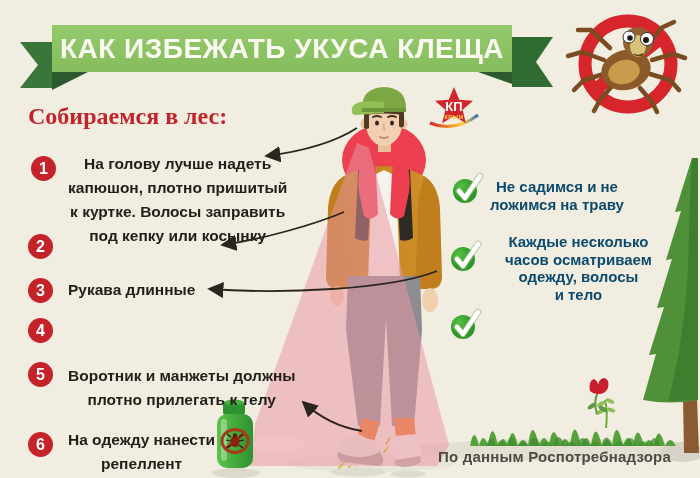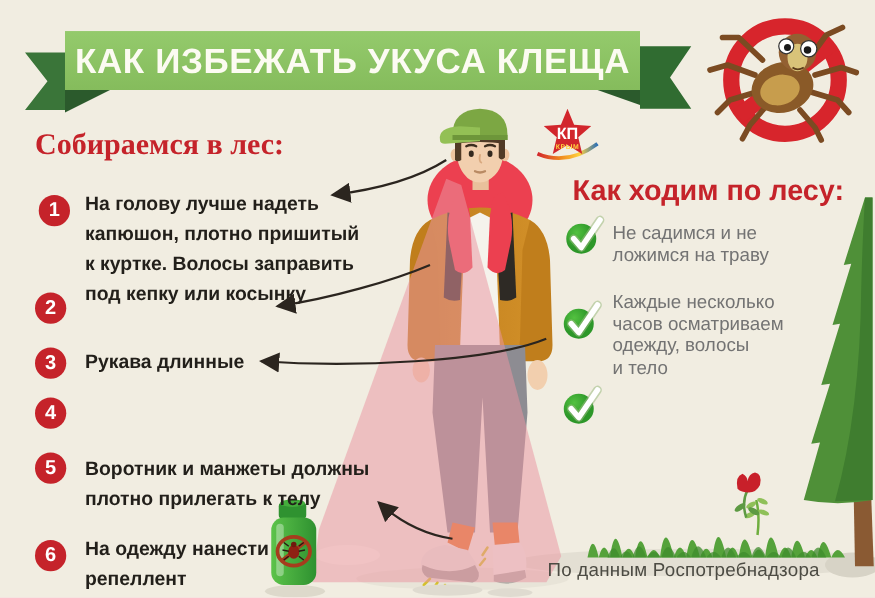--- a/index.html
+++ b/index.html
@@ -1,19 +1,20 @@
 <!DOCTYPE html>
 <html><head>
 <meta charset="utf-8">
 <style>
   html,body{margin:0;padding:0;}
   .poster{
     position:relative; width:700px; height:478px; overflow:hidden;
     background:#f1ede1;
     font-family:"Liberation Sans", sans-serif;
+    text-align:center;
   }
   .abs{position:absolute;}
   
   .ribbon-body{
     left:52px; top:25px; width:460px; height:47px; z-index:7;
     background:linear-gradient(#94ca6c,#85bc5c);
     display:flex; align-items:center; justify-content:center;
   }
   .ribbon-title{
     color:#fcfbf2; font-size:28px; font-weight:bold; letter-spacing:.5px;
@@ -30,25 +31,25 @@
     font-size:16px; font-weight:bold; display:flex; align-items:center; justify-content:center;
     z-index:5;
   }
   .item-text{
     left:68px; color:#221f1a; font-size:15.5px; line-height:24px; font-weight:bold;
     white-space:pre-line; z-index:5;
   }
   
   .check-icon{z-index:5;}
   .check-text{
-    left:490px; color:#737373; font-size:15px; line-height:17.5px; font-weight:normal;
+    left:490px; color:#0c4a6e; font-size:15px; line-height:17.5px; font-weight:bold;
     white-space:pre-line; z-index:5;
   }
   .footer-credit{
-    left:438px; top:448px; color:#4c4b43; font-size:15px; font-weight:400;
+    left:438px; top:448px; color:#4c4b43; font-size:15px; font-weight:700;
     letter-spacing:.2px; z-index:5; white-space:nowrap;
   }
   .beam{
     left:0; top:0; width:700px; height:478px; z-index:3;
     background:rgba(233,150,162,.52);
     clip-path:polygon(357px 143px,369px 148px,449px 445px,437px 466px,250px 466px,255px 424px);
   }
   .scene{left:0; top:0; z-index:1;}
   .man{left:280px; top:80px; z-index:2;}
   .bottle{left:204px; top:392px; z-index:4;}
@@ -256,42 +257,41 @@
   <div class="abs num-circle" style="left:28px; top:318px;">4</div>
   <div class="abs item-text" style="top:316px;margin-top:48px;">Воротник и манжеты должны
 плотно прилегать к телу</div>
 
   <div class="abs num-circle" style="left:28px; top:362px;">5</div>
 
   <div class="abs num-circle" style="left:28px; top:432px;">6</div>
   <div class="abs item-text" style="top:428px;">На одежду нанести
 репеллент</div>
 
-  <div class="abs heading heading-right">Как ходим по лесу:</div>
 
   <svg class="abs check-icon" style="left:452px; top:171px;" width="32" height="34" viewBox="0 0 32 34">
     <defs>
         <radialGradient id="cg1" cx=".35" cy=".3">
           <stop offset="0" stop-color="#53c140"></stop>
           <stop offset="1" stop-color="#2d9729"></stop>
         </radialGradient>
       </defs>
     <circle cx="13" cy="20" r="12" fill="url(#cg1)"></circle>
     <path d="M7,20 L13,27 L28,5" stroke="#9dbb84" stroke-width="7" fill="none" stroke-linecap="round" stroke-linejoin="round" opacity=".55"></path>
     <path d="M7,20 L13,27 L28,5" stroke="#ffffff" stroke-width="4.5" fill="none" stroke-linecap="round" stroke-linejoin="round"></path>
   </svg>
   <div class="abs check-text" style="top:178px;">Не садимся и не
 ложимся на траву</div>
 
   <svg class="abs check-icon" style="left:450px; top:239px;" width="32" height="34" viewBox="0 0 32 34">
     <circle cx="13" cy="20" r="12" fill="url(#cg1)"></circle>
     <path d="M7,20 L13,27 L28,5" stroke="#9dbb84" stroke-width="7" fill="none" stroke-linecap="round" stroke-linejoin="round" opacity=".55"></path>
     <path d="M7,20 L13,27 L28,5" stroke="#ffffff" stroke-width="4.5" fill="none" stroke-linecap="round" stroke-linejoin="round"></path>
   </svg>
-  <div class="abs check-text" style="top:233px;">Каждые несколько
+  <div class="abs check-text" style="top:233px;margin-left:15px;">Каждые несколько
 часов осматриваем
 одежду, волосы
 и тело</div>
 
   <svg class="abs check-icon" style="left:450px; top:307px;" width="32" height="34" viewBox="0 0 32 34">
     <circle cx="13" cy="20" r="12" fill="url(#cg1)"></circle>
     <path d="M7,20 L13,27 L28,5" stroke="#9dbb84" stroke-width="7" fill="none" stroke-linecap="round" stroke-linejoin="round" opacity=".55"></path>
     <path d="M7,20 L13,27 L28,5" stroke="#ffffff" stroke-width="4.5" fill="none" stroke-linecap="round" stroke-linejoin="round"></path>
   </svg>
 

